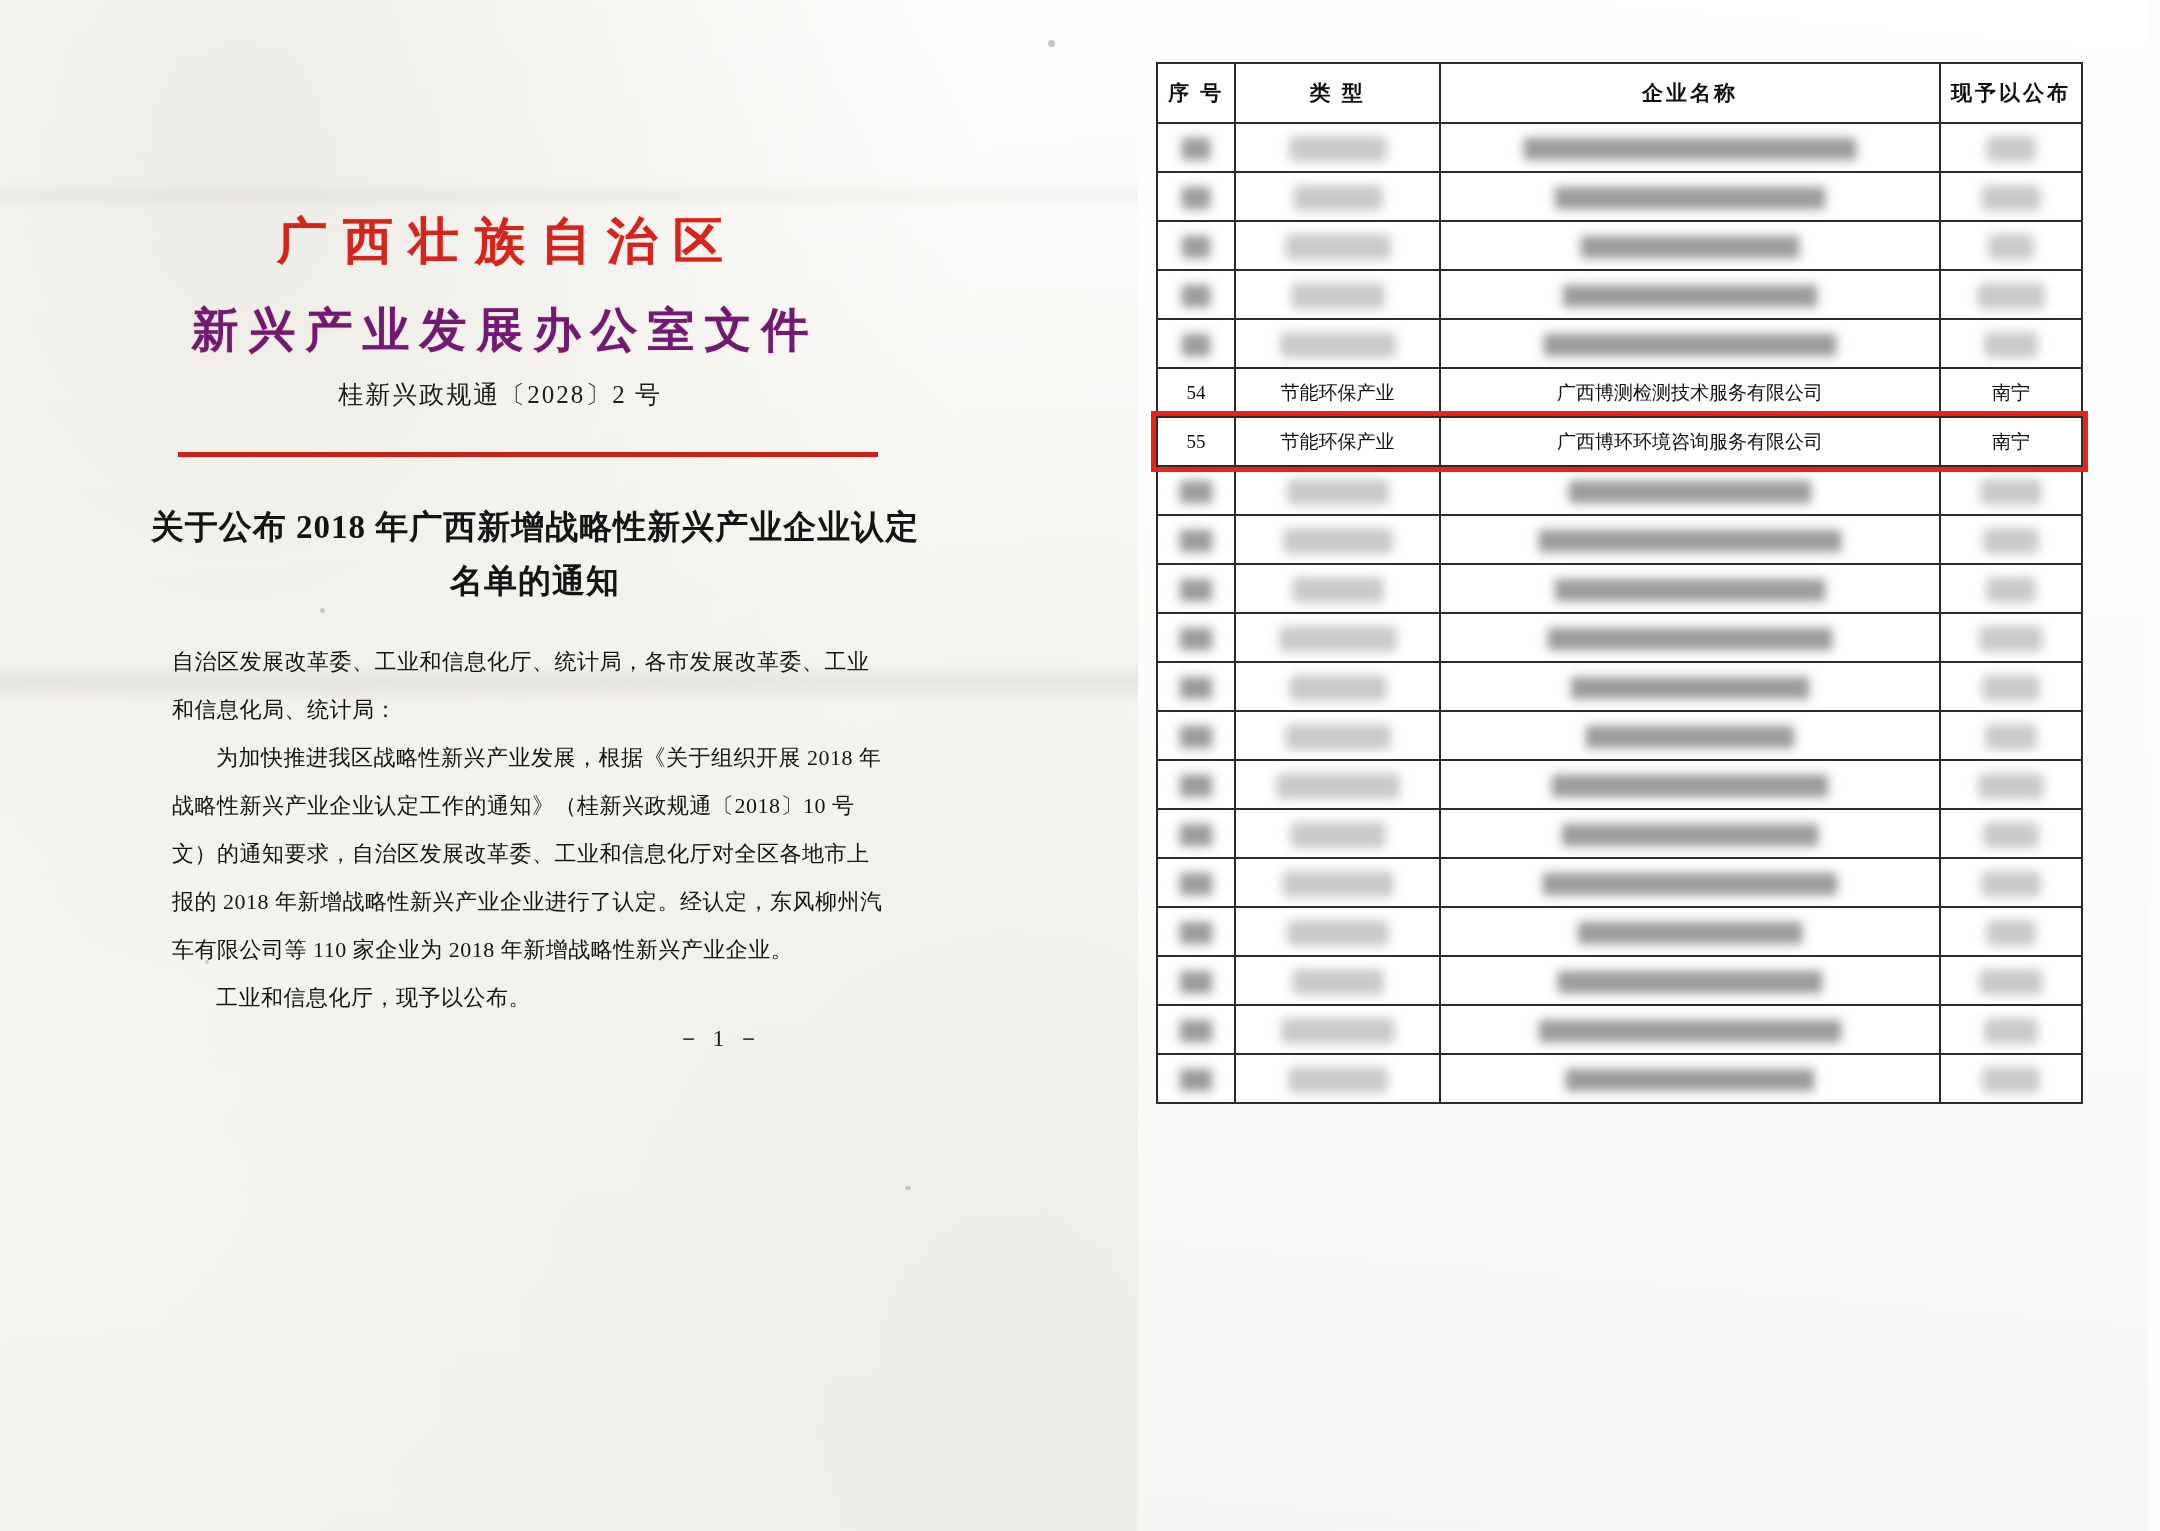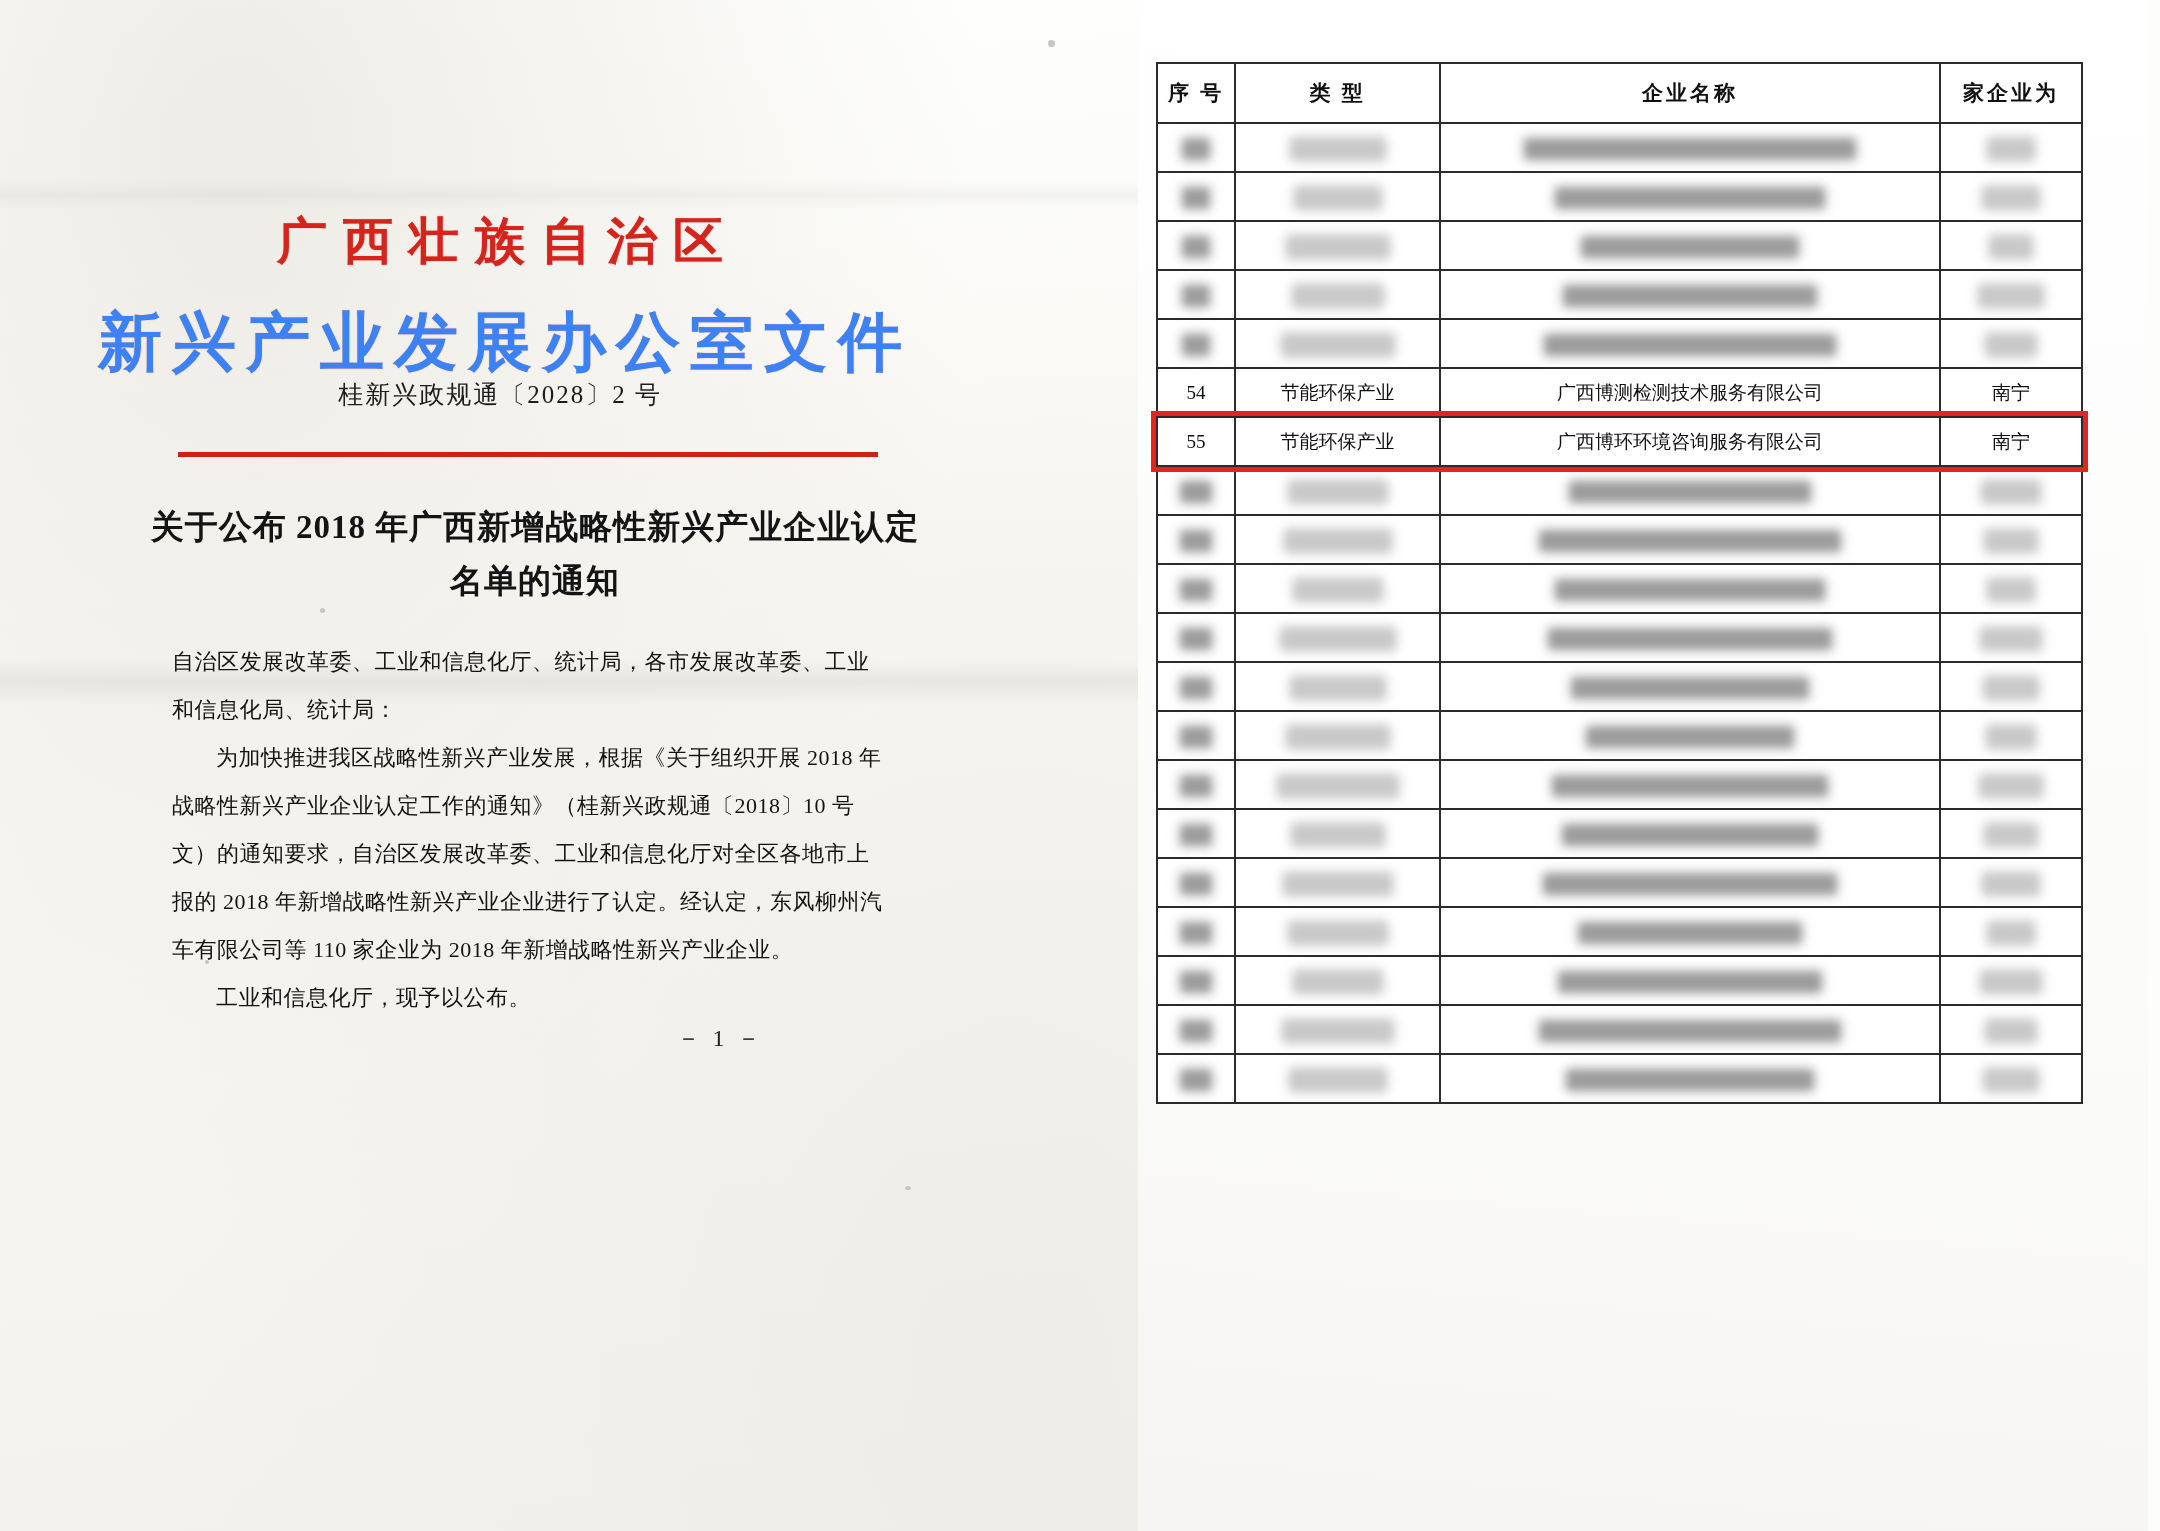--- a/index.html
+++ b/index.html
@@ -70,24 +70,24 @@
     color: #d4241b;
     font-family: "DejaVu Serif", serif;
     font-weight: bold;
     font-size: 50px;
     letter-spacing: 16px;
     text-indent: 16px;
     line-height: 1.25;
     text-shadow: 0 0 1px rgba(200,30,20,0.5);
   }
   .masthead-line2 {
-    color: #3b82f6;
+    color: #701a75;
     font-family: "DejaVu Serif", serif;
     font-weight: bold;
-    font-size: 64px;
+    font-size: 47px;
     letter-spacing: 10px;
     text-indent: 10px;
     margin-top: 26px;
     text-shadow: 0 0 1px rgba(200,30,20,0.5);
   }
   .doc-number {
     position: absolute;
     left: 0;
     top: 378px;
     width: 1000px;
@@ -283,21 +283,21 @@
           <col class="c-idx">
             <col class="c-type">
             <col class="c-name">
             <col class="c-area">
         </colgroup>
         <thead>
           <tr>
             <th>序 号</th>
             <th>类  型</th>
             <th>企业名称</th>
-            <th>家企业为</th>
+            <th>现予以公布</th>
           </tr>
         </thead>
         <tbody id="listing-body">
             <tr class="row-blur">
               <td><span class="blur dark" style="width: 26px;">&nbsp;</span></td>
               <td><span class="blur light" style="width: 92px;">&nbsp;</span></td>
               <td><span class="blur dark" style="width: 330px;">&nbsp;</span></td>
               <td><span class="blur light" style="width: 44px;">&nbsp;</span></td>
             </tr>
             <tr class="row-blur">

